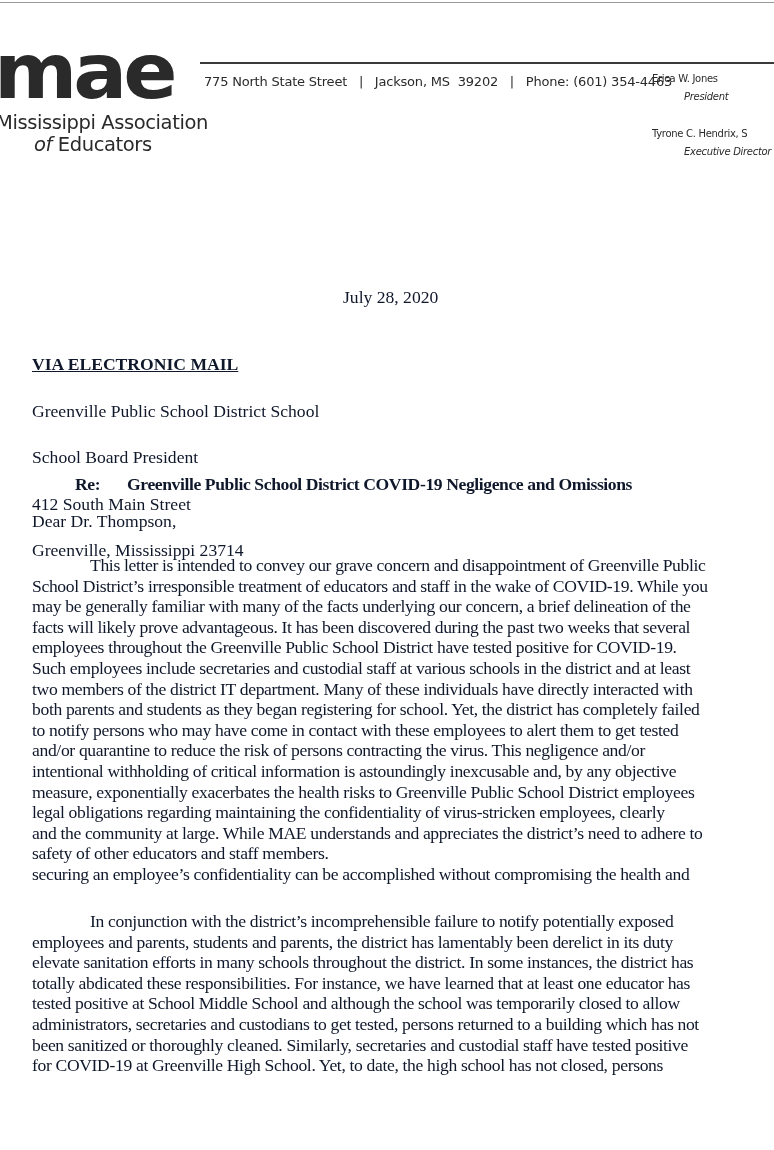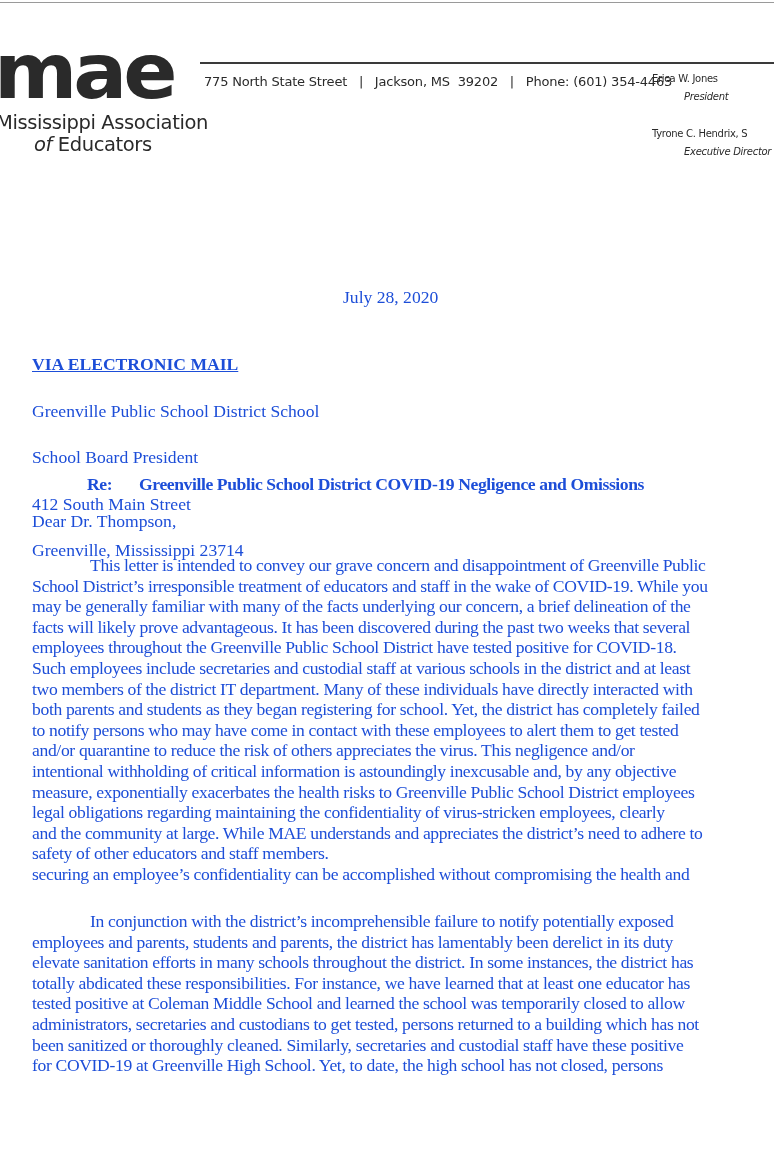--- a/index.html
+++ b/index.html
@@ -14,26 +14,26 @@
       line-height: 22px; color: #2a2a2a; letter-spacing: -0.4px; }
     .org-name .l2 { display: block; padding-left: 38px; }
     .org-name .l2 i { font-style: italic; }
     .head-rule { position: absolute; left: 200px; top: 62px; width: 574px; height: 2px; background: #3a3a3a; }
     .contact { position: absolute; left: 204px; top: 74px; font-family: "DejaVu Sans", sans-serif; font-size: 13px;
       color: #2a2a2a; white-space: pre; letter-spacing: -0.2px; }
     .officers { position: absolute; left: 652px; top: 70px; font-family: "DejaVu Sans", sans-serif; font-size: 10px;
       color: #2a2a2a; line-height: 18px; white-space: nowrap; letter-spacing: -0.3px; }
     .officer { margin-bottom: 19px; }
     .officer .title { font-style: italic; display: block; margin-left: 32px; }
-    .letter { font-family: "Liberation Serif", serif; font-size: 17.6px; line-height: 20.6px; color: #1d4ed8; }
+    .letter { font-family: "Liberation Serif", serif; font-size: 17.6px; line-height: 20.6px; color: #0f172a; }
     .date { position: absolute; left: 343px; top: 287px; }
     .address { position: absolute; left: 32px; top: 328px; }
     .address .via { font-weight: bold; text-decoration: underline; display: block; }
     .address span { display: block; white-space: nowrap; margin-top: 26px; }
-    .re { position: absolute; left: 87px; top: 474px; font-weight: bold; white-space: nowrap; letter-spacing: -0.4px; }
+    .re { position: absolute; left: 75px; top: 474px; font-weight: bold; white-space: nowrap; letter-spacing: -0.4px; }
     .re .re-label { display: inline-block; width: 52px; }
     .salutation { position: absolute; left: 32px; top: 511px; }
     .para { position: absolute; left: 32px; white-space: nowrap; letter-spacing: -0.35px; }
     .para span { display: block; }
     .para .indent { padding-left: 58px; }
     .p1 { top: 555px; }
     .p2 { top: 911px; }
   </style>
 </head>
 <body>
@@ -73,35 +73,35 @@
   <span class="re-label">Re:</span><span>Greenville Public School District COVID-19 Negligence and Omissions</span>
 </div>
 
 <div class="letter salutation">Dear Dr. Thompson,</div>
 
 <div class="letter para p1" id="p0">
     <span class="indent">This letter is intended to convey our grave concern and disappointment of Greenville Public</span>
     <span>School District’s irresponsible treatment of educators and staff in the wake of COVID-19. While you</span>
     <span>may be generally familiar with many of the facts underlying our concern, a brief delineation of the</span>
     <span>facts will likely prove advantageous. It has been discovered during the past two weeks that several</span>
-    <span>employees throughout the Greenville Public School District have tested positive for COVID-18.</span>
+    <span>employees throughout the Greenville Public School District have tested positive for COVID-19.</span>
     <span>Such employees include secretaries and custodial staff at various schools in the district and at least</span>
     <span>two members of the district IT department. Many of these individuals have directly interacted with</span>
     <span>both parents and students as they began registering for school. Yet, the district has completely failed</span>
     <span>to notify persons who may have come in contact with these employees to alert them to get tested</span>
-    <span>and/or quarantine to reduce the risk of others appreciates the virus. This negligence and/or</span>
+    <span>and/or quarantine to reduce the risk of persons contracting the virus. This negligence and/or</span>
     <span>intentional withholding of critical information is astoundingly inexcusable and, by any objective</span>
     <span>measure, exponentially exacerbates the health risks to Greenville Public School District employees</span>
     <span>legal obligations regarding maintaining the confidentiality of virus-stricken employees, clearly</span>
     <span>and the community at large. While MAE understands and appreciates the district’s need to adhere to</span>
     <span>safety of other educators and staff members.</span>
     <span>securing an employee’s confidentiality can be accomplished without compromising the health and</span>
   </div>
 <div class="letter para p2" id="p1">
     <span class="indent">In conjunction with the district’s incomprehensible failure to notify potentially exposed</span>
     <span>employees and parents, students and parents, the district has lamentably been derelict in its duty</span>
     <span>elevate sanitation efforts in many schools throughout the district.  In some instances, the district has</span>
     <span>totally abdicated these responsibilities. For instance, we have learned that at least one educator has</span>
-    <span>tested positive at Coleman Middle School and learned the school was temporarily closed to allow</span>
+    <span>tested positive at School Middle School and although the school was temporarily closed to allow</span>
     <span>administrators, secretaries and custodians to get tested, persons returned to a building which has not</span>
-    <span>been sanitized or thoroughly cleaned. Similarly, secretaries and custodial staff have these positive</span>
+    <span>been sanitized or thoroughly cleaned. Similarly, secretaries and custodial staff have tested positive</span>
     <span>for COVID-19 at Greenville High School. Yet, to date, the high school has not closed, persons</span>
   </div>
 
 </body></html>

